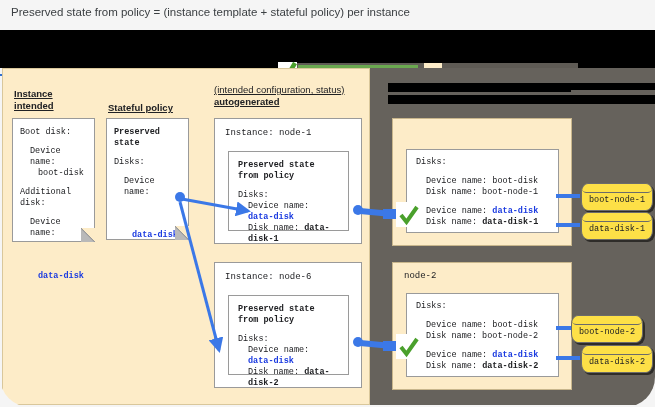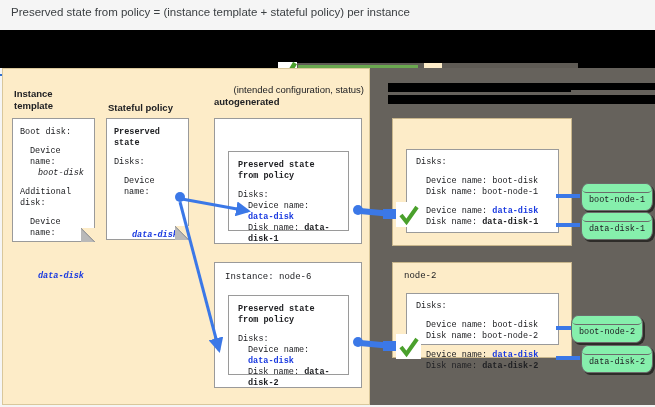--- a/index.html
+++ b/index.html
@@ -3,21 +3,21 @@
 <meta charset="utf-8">
 <style>
   html,body{margin:0;padding:0;}
   body{
     width:655px;height:407px;
     background:#f5f5f5;
     font-family:"Liberation Sans", sans-serif;
     overflow:hidden;
     position:relative;
   }
-  #stage{position:relative;width:655px;height:407px;overflow:hidden;background:#f5f5f5;}
+  #stage{position:relative;width:655px;height:407px;overflow:hidden;background:#f5f5f5;border-radius:30px;}
 
   
   .caption{
     position:absolute;left:11px;top:6px;
     font-size:11.5px;color:#3c4043;
     font-family:"Liberation Sans", sans-serif;
     white-space:nowrap;
   }
 
   
@@ -45,45 +45,45 @@
     background:#66625c;
   }
 
   
   .redact{position:absolute;background:#000;}
   .redact-1{left:388px;top:83px;width:183px;height:9px;}
   .redact-2{left:388px;top:95px;width:267px;height:9px;}
   .redact-3{left:565px;top:83px;width:90px;height:7px;}
 
   
-  .hd{position:absolute;font-size:9.5px;color:#202124;font-weight:bold;line-height:11.5px;}
+  .hd{position:absolute;font-size:9.5px;color:#202124;font-weight:bold;line-height:11.5px;text-decoration:underline;}
   .hd-instance-template{left:14px;top:88px;width:85px;}
   .hd-stateful-policy{left:108px;top:102px;width:90px;}
   .hd-managed{left:214px;top:84px;width:150px;}
-  .hd-managed .l2{font-weight:normal;text-align:right;}
+  .hd-managed .l2{font-weight:normal;}
   .hd-managed .l3{font-weight:bold;}
 
   
   .doccard{
     position:absolute;background:#fff;border:1px solid #9a9a9a;
     box-sizing:border-box;
     font-family:"Liberation Mono", monospace;
     font-size:8.5px;color:#202124;line-height:11px;
     padding:8px 7px;
   }
   .fold{
     position:absolute;right:-1px;bottom:-1px;width:14px;height:14px;
     background:linear-gradient(225deg,#fdecc8 0%,#fdecc8 49%,#9a9a9a 50%,#9a9a9a 53%,#b9b9b9 54%,#b9b9b9 100%);
   }
   .card-instance-template{left:12px;top:118px;width:83px;height:124px;}
   .card-stateful-policy{left:106px;top:118px;width:83px;height:122px;}
   .blue{color:#1a3ae0;font-weight:bold;margin-top:32px;}
   .bold{font-weight:bold;}
   .ind1{padding-left:10px;}
-  .ind2{padding-left:18px;font-style:italic;}
+  .ind2{padding-left:18px;}
   .gap{height:8px;}
 
   
   .instbox{
     position:absolute;background:#fff;border:1px solid #9a9a9a;box-sizing:border-box;
     font-family:"Liberation Mono", monospace;font-size:8.5px;color:#202124;line-height:11px;
   }
   .inst-1{left:214px;top:118px;width:148px;height:126px;}
   .inst-2{left:214px;top:262px;width:148px;height:126px;}
   .inst-title{padding:9px 0 0 10px;font-size:9px;}
@@ -92,31 +92,31 @@
     border:1px solid #9a9a9a;background:#fff;
     padding:8px 16px 0 9px;box-sizing:border-box;
   }
 
   
   .nodecard{
     position:absolute;background:#fdecc8;border:1px solid #c8b68c;box-sizing:border-box;
     font-family:"Liberation Mono", monospace;font-size:8.5px;color:#202124;line-height:11px;
   }
   .node-1{left:392px;top:118px;width:180px;height:128px;}
-  .node-2{left:392px;top:262px;width:180px;height:96px;}
+  .node-2{left:392px;top:262px;width:180px;height:128px;}
   .node-title{padding:8px 0 0 11px;font-size:9px;}
   .node-inner{
     position:absolute;left:13px;right:12px;top:30px;bottom:12px;
     border:1px solid #9a9a9a;background:#fff;padding:7px 0 0 9px;box-sizing:border-box;
   }
 
   
   .disk{
     position:absolute;width:70px;height:26px;
-    background:#86efac;border:1px solid #6b6b6b;border-radius:7px/9px;
+    background:#fde047;border:1px solid #6b6b6b;border-radius:7px/9px;
     font-family:"Liberation Mono", monospace;font-size:8.5px;color:#202124;
     display:flex;align-items:center;justify-content:center;
     box-shadow:2px 2px 0 rgba(0,0,0,0.55);
   }
   .disk::before{
     content:"";position:absolute;left:0;right:0;top:1px;height:7px;
     border-bottom:1px solid #6b6b6b;border-radius:7px/6px;
   }
   .disk span{position:relative;top:3px;}
   .disk-b1{left:581px;top:183px;}
@@ -175,21 +175,21 @@
   <div class="panel-left"></div>
 
   <div class="panel-right"></div>
 
   <div class="redact redact-1"></div>
   <div class="redact redact-3"></div>
   <div class="redact redact-2"></div>
 
   <div class="hd hd-instance-template">
     <div>Instance</div>
-    <div>template</div>
+    <div>intended</div>
   </div>
   <div class="hd hd-stateful-policy">Stateful policy</div>
   <div class="hd hd-managed">
     <div class="l2">(intended configuration, status)</div>
     <div class="l3">autogenerated</div>
   </div>
 
   <div class="doccard card-instance-template">
     <div>Boot disk:</div>
     <div class="gap"></div>
@@ -209,20 +209,21 @@
     <div class="bold">state</div>
     <div class="gap"></div>
     <div>Disks:</div>
     <div class="gap"></div>
     <div class="ind1">Device name:</div>
     <div class="ind2 blue">data-disk</div>
     <div class="fold"></div>
   </div>
 
   <div class="instbox inst-1">
+    <div class="inst-title">Instance: node-1</div>
     <div class="innerbox">
       <div class="bold">Preserved state</div>
       <div class="bold">from policy</div>
       <div class="gap"></div>
       <div>Disks:</div>
       <div class="ind1">
         <span>Device name:</span>
         <span class="blue">data-disk</span>
       </div>
       <div class="ind1">

